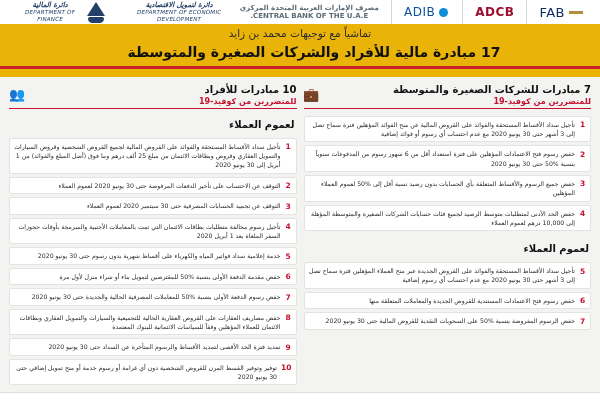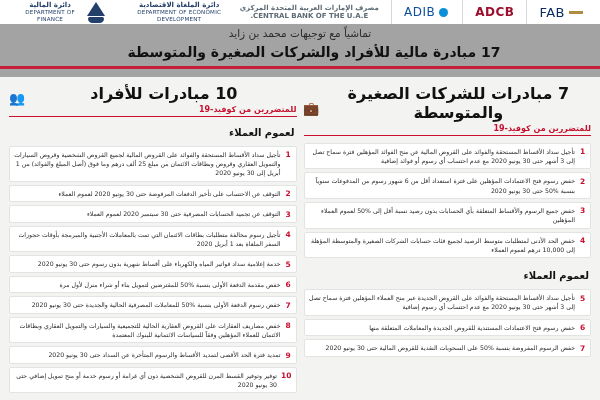--- a/index.html
+++ b/index.html
@@ -30,39 +30,39 @@
   }
   .fab-logo{
     color:#0d2d62;font-size:13px;font-weight:normal;letter-spacing:.5px;
   }
   .fab-bar{display:inline-block;width:14px;height:3px;background:#b08d3f;margin-right:3px;}
   .adcb-logo{color:#9c0f2e;font-size:12px;font-weight:bold;letter-spacing:.5px;}
   .adib-logo{color:#0b4f9c;font-size:12px;font-weight:normal;letter-spacing:.5px;}
   .adib-dot{display:inline-block;width:9px;height:9px;border-radius:50%;background:#0b8fd6;margin-right:2px;vertical-align:-1px;}
   .small-ar{font-size:7px;color:#5c6b74;line-height:1.15;text-align:center;}
   .divider-v{width:1px;height:24px;background:#d4d8da;}
-  .dept{display:flex;align-items:center;}
+  .dept{display:flex;align-items:center;font-style:italic;}
   .dept-txt{font-size:5.6px;color:#23406a;line-height:1.25;text-align:center;letter-spacing:.2px;}
   .dept-txt .ar{font-size:7px;font-weight:bold;display:block;}
   .falcon{
     width:22px;height:24px;position:relative;
   }
   .falcon:before{
     content:"";position:absolute;left:50%;top:2px;transform:translateX(-50%);
     width:0;height:0;border-left:9px solid transparent;border-right:9px solid transparent;
     border-bottom:14px solid #23406a;
   }
   .falcon:after{
     content:"";position:absolute;left:50%;bottom:1px;transform:translateX(-50%);
     width:16px;height:6px;background:#23406a;border-radius:3px 3px 8px 8px;
   }
 
   
   .titleblock{
-    background:#a3a3a3;text-align:center;padding:2px 0 8px;
+    background:#eab308;text-align:center;padding:2px 0 8px;
   }
   .t1{font-size:10.5px;color:#2c2c2c;line-height:1.5;}
   .t2{font-size:14px;color:#111;font-weight:bold;margin-top:2px;padding-left:28px;}
   .rule{
     width:100%;height:3px;background:#c8102e;margin-top:6px;opacity:.9;
   }
 
   
   .body{
     flex:1;display:flex;gap:7px;padding:7px 9px 4px;box-sizing:border-box;
@@ -71,21 +71,21 @@
   .col{flex:1;display:flex;flex-direction:column;gap:6px;}
 
   .sec-head{
     display:flex;align-items:center;gap:6px;
     border-bottom:1.5px solid #c8102e;padding-bottom:2px;margin-bottom:1px;
   }
   .sec-head .icon{
     font-size:13px;color:#c8102e;line-height:1;
   }
   .sec-head .txt{flex:1;}
-  .sec-title{font-size:16px;font-weight:bold;color:#111;text-align:center;}
+  .sec-title{font-size:10px;font-weight:bold;color:#111;}
   .sec-sub{font-size:8px;color:#c8102e;font-weight:bold;margin-top:2px;}
 
   .sub-head{
     font-size:10px;font-weight:bold;color:#111;text-align:right;margin:3px 2px 2px;
   }
 
   .item{
     display:flex;gap:4px;align-items:flex-start;
     background:#ffffff;border:.5px solid #e2e4e1;border-radius:2px;
     padding:3px 4px;margin-bottom:3px;
@@ -130,21 +130,21 @@
         <div class="small-ar">
           <div>مصرف الإمارات العربية المتحدة المركزي</div>
           <div>CENTRAL BANK OF THE U.A.E.</div>
         </div>
       </div>
     </div>
 
     <div class="logo-group">
       <div class="dept">
         <div class="dept-txt">
-          <span class="ar">دائرة الملغاة الاقتصادية</span>
+          <span class="ar">دائرة لتمويل الاقتصادية</span>
           <span>DEPARTMENT OF ECONOMIC DEVELOPMENT</span>
         </div>
       </div>
       <div class="dept">
         <div class="falcon"></div>
         <div class="dept-txt">
           <span class="ar">دائرة المالية</span>
           <span>DEPARTMENT OF FINANCE</span>
         </div>
       </div>

